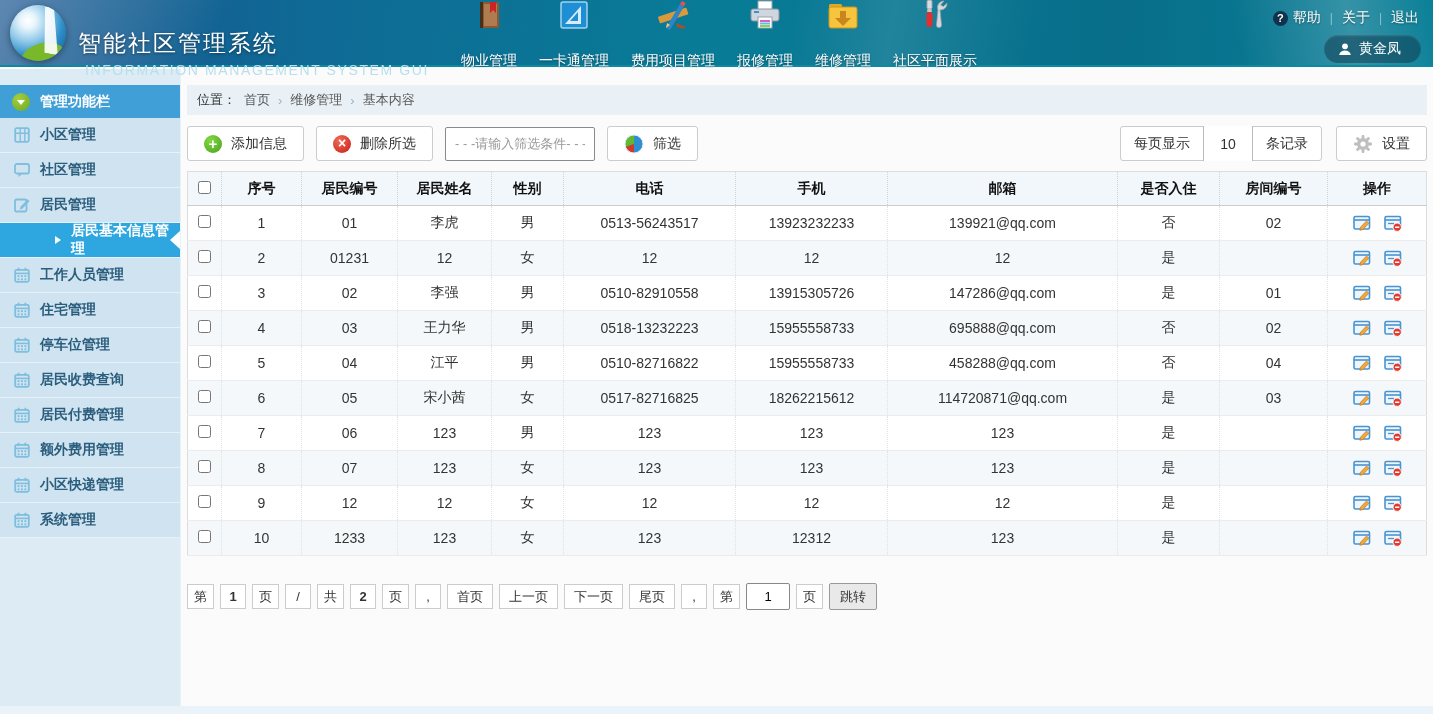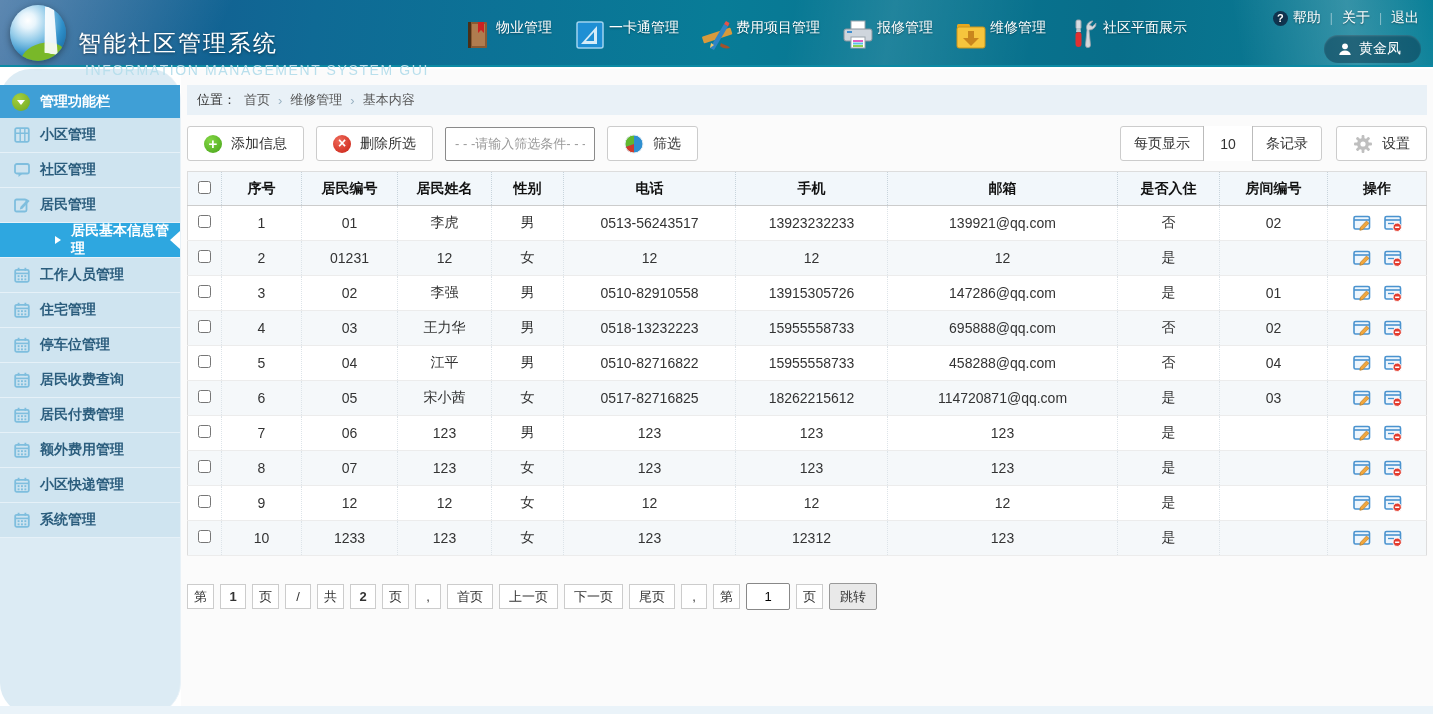--- a/index.html
+++ b/index.html
@@ -20,38 +20,38 @@
     box-shadow:0 2px 7px rgba(0,0,0,.4); }
   .logo-orb::after { content:''; position:absolute; left:10px; bottom:-8px; width:46px; height:26px;
     background:#79b829; border-radius:50%/60% 60% 40% 40%; transform:rotate(-14deg); }
   .logo-orb::before { content:''; position:absolute; left:22px; top:2px; width:30px; height:46px;
     background:rgba(255,255,255,.9); clip-path:polygon(30% 0,60% 0,100% 100%,55% 100%); transform:rotate(10deg); z-index:2; }
   .logo-text { margin-left:12px;margin-top:40px; }
   .app-title { font-size:23px; color:#fff; letter-spacing:2px; text-shadow:0 1px 3px rgba(0,0,0,.45); }
   .app-subtitle { font-size:14px; color:#b9dfec; letter-spacing:1.6px; margin-top:3px;padding-left:7px; }
 
   .main-nav { display:flex; align-items:center; margin-left:32px; gap:22px; position:relative; z-index:1; padding-top:4px; }
-  .nav-item { display:flex; flex-direction:row; align-items:flex-start; gap:3px; cursor:pointer; }
+  .nav-item { display:flex; flex-direction:column; align-items:center; gap:21px; cursor:pointer; }
   .nav-icon { width:32px; height:32px; display:block; }
   .nav-icon svg { width:100%; height:100%; }
   .nav-label { color:#fff; font-size:14px; text-shadow:0 1px 2px rgba(0,0,0,.4); white-space:nowrap; }
 
   .top-links { position:absolute; top:9px; right:14px; display:flex; align-items:center; gap:9px;
     color:#fff; font-size:14px; z-index:2; }
   .top-links .sep { color:rgba(255,255,255,.45); font-size:12px; }
   .top-link { display:flex; align-items:center; gap:5px; cursor:pointer; text-shadow:0 1px 2px rgba(0,0,0,.4); }
   .icon-question { width:15px; height:15px; border-radius:50%; background:#10344f; color:#fff;
     font-size:11px; font-weight:bold; line-height:15px; text-align:center; }
   .user-pill { position:absolute; top:35px; right:12px; z-index:2; display:flex; align-items:center; gap:7px;
     background:rgba(12,45,66,.45); border-radius:14px; padding:5px 20px 5px 14px; color:#fff; font-size:14px; cursor:pointer;
     box-shadow:inset 0 1px 2px rgba(255,255,255,.15); }
   .user-pill .uicon { width:14px; height:14px; display:block; }
 
   
-  .sidebar { position:absolute; left:0; top:69px; width:181px; bottom:0; background:#dcebf4; border-right:1px solid #e8f1f7;border-radius:31px; }
+  .sidebar { position:absolute; left:0; top:69px; width:181px; bottom:0; background:#dcebf4; border-right:1px solid #e8f1f7; }
   .sidebar-header { margin-top:16px; height:33px; background:#3f9fd6; color:#fff; display:flex; align-items:center;
     gap:10px; padding-left:12px; font-size:14px; font-weight:bold; cursor:pointer; }
   .icon-chevron-circle { width:18px; height:18px; border-radius:50%; background:radial-gradient(circle at 35% 30%,#a5cf3e,#6ea821);
     position:relative; flex:none; }
   .icon-chevron-circle::after { content:''; position:absolute; left:5px; top:7px; border-left:4px solid transparent;
     border-right:4px solid transparent; border-top:5px solid #fff; }
   .sidebar-item { height:35px; display:flex; align-items:center; gap:10px; padding-left:14px;
     font-size:14px; font-weight:bold; color:#2b5d7d; background:#cfe4f0; border-bottom:1px solid #e6f1f8; cursor:pointer; }
   .sidebar-item .sicon { width:16px; height:16px; display:block; flex:none; }
   .sidebar-item .sicon svg { width:100%; height:100%; }

